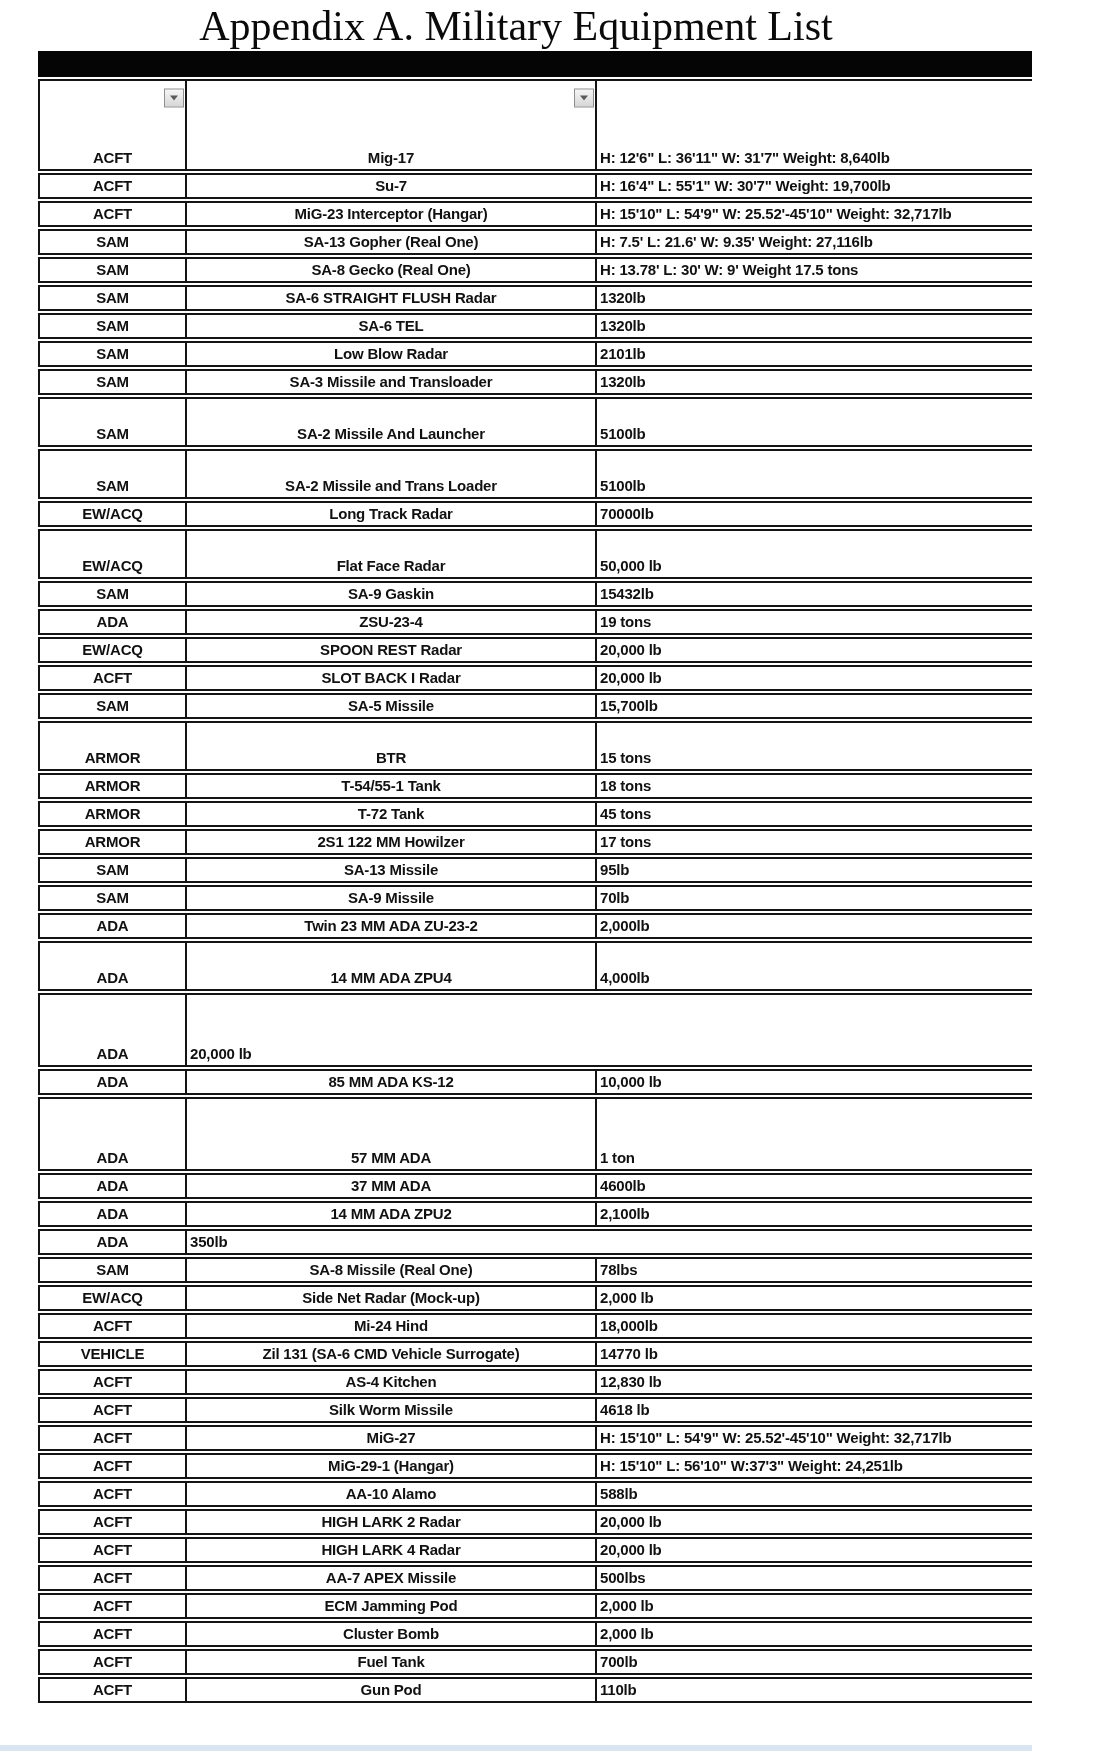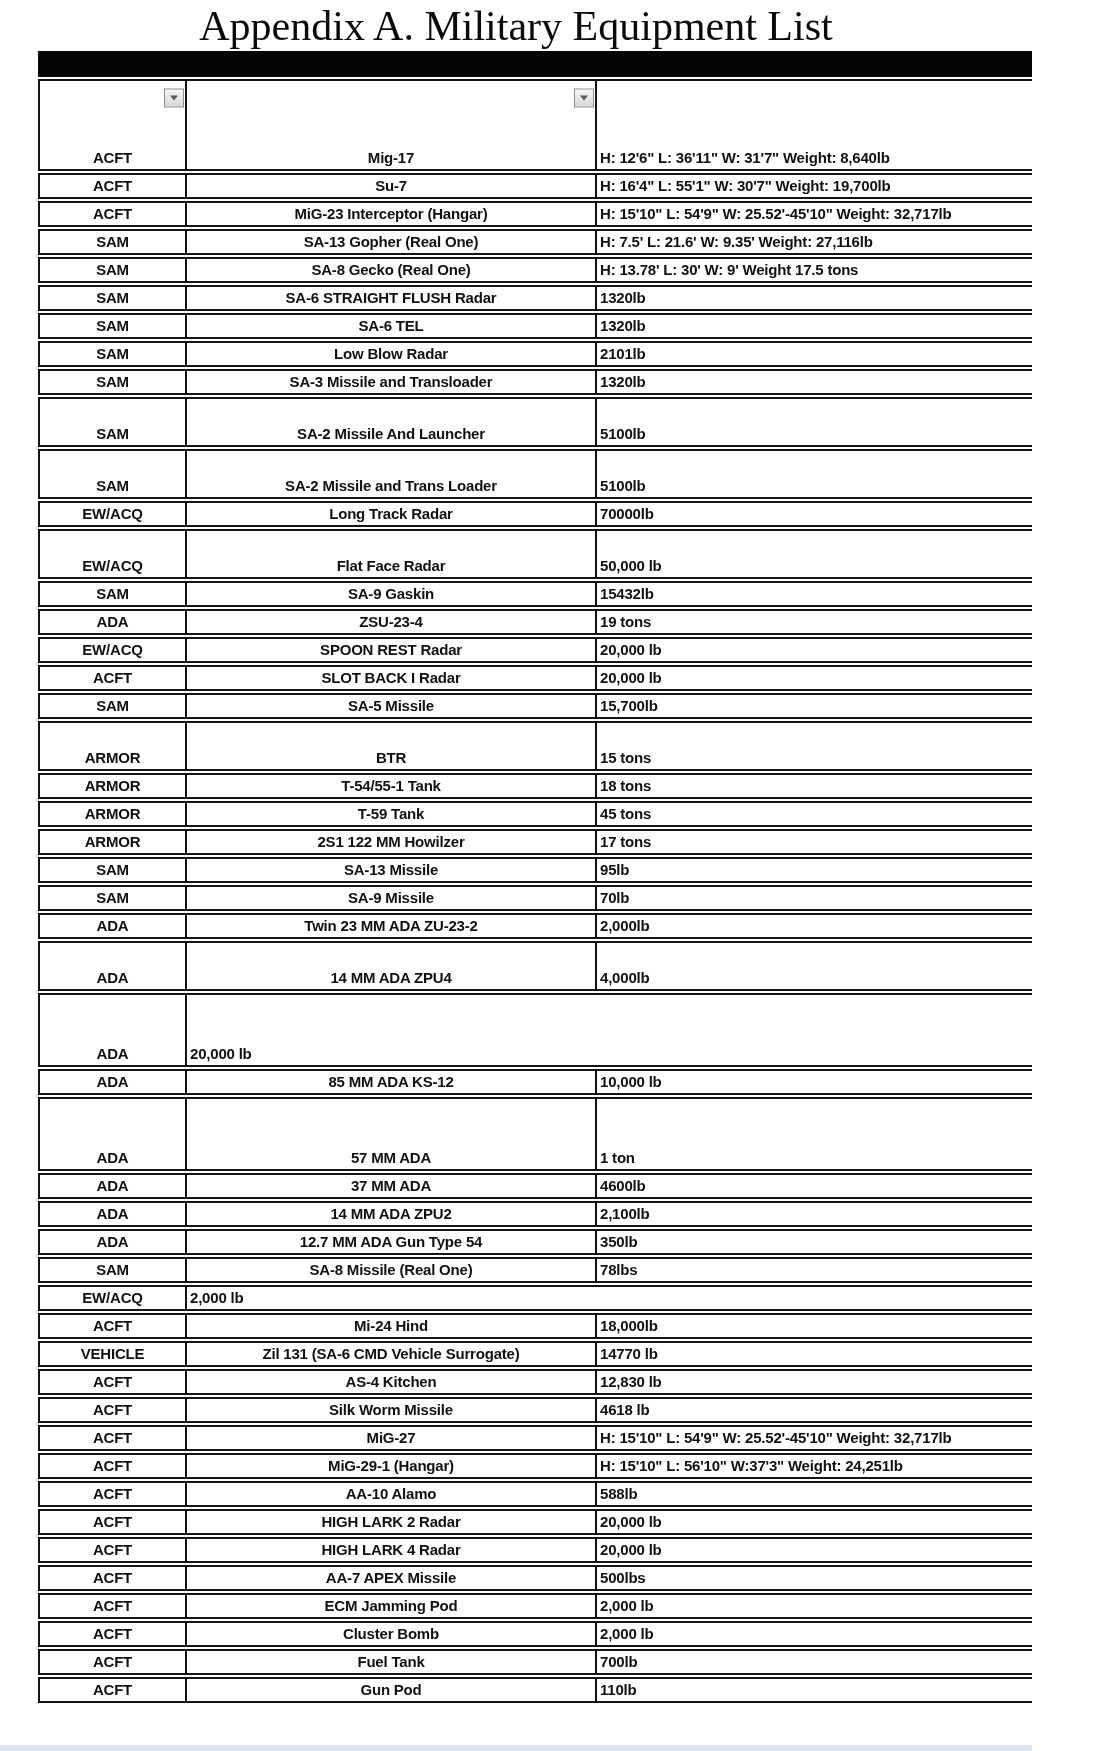--- a/index.html
+++ b/index.html
@@ -245,21 +245,21 @@
           <div class="cell sys">BTR</div>
           <div class="cell dim">15 tons</div>
         </div>
         <div class="row" style="height: 26px;">
           <div class="cell cat">ARMOR</div>
           <div class="cell sys">T-54/55-1 Tank</div>
           <div class="cell dim">18 tons</div>
         </div>
         <div class="row" style="height: 26px;">
           <div class="cell cat">ARMOR</div>
-          <div class="cell sys">T-59 Tank</div>
+          <div class="cell sys">T-72 Tank</div>
           <div class="cell dim">45 tons</div>
         </div>
         <div class="row" style="height: 26px;">
           <div class="cell cat">ARMOR</div>
           <div class="cell sys">2S1 122 MM Howilzer</div>
           <div class="cell dim">17 tons</div>
         </div>
         <div class="row" style="height: 26px;">
           <div class="cell cat">SAM</div>
           <div class="cell sys">SA-13 Missile</div>
@@ -299,30 +299,30 @@
           <div class="cell sys">37 MM ADA</div>
           <div class="cell dim">4600lb</div>
         </div>
         <div class="row" style="height: 26px;">
           <div class="cell cat">ADA</div>
           <div class="cell sys">14 MM ADA ZPU2</div>
           <div class="cell dim">2,100lb</div>
         </div>
         <div class="row" style="height: 26px;">
           <div class="cell cat">ADA</div>
-          <div class="cell sys">12.7 MM ADA Gun Type 54</div>
           <div class="cell dim">350lb</div>
         </div>
         <div class="row" style="height: 26px;">
           <div class="cell cat">SAM</div>
           <div class="cell sys">SA-8 Missile (Real One)</div>
           <div class="cell dim">78lbs</div>
         </div>
         <div class="row" style="height: 26px;">
           <div class="cell cat">EW/ACQ</div>
+          <div class="cell sys">Side Net Radar (Mock-up)</div>
           <div class="cell dim">2,000 lb</div>
         </div>
         <div class="row" style="height: 26px;">
           <div class="cell cat">ACFT</div>
           <div class="cell sys">Mi-24 Hind</div>
           <div class="cell dim">18,000lb</div>
         </div>
         <div class="row" style="height: 26px;">
           <div class="cell cat">VEHICLE</div>
           <div class="cell sys">Zil 131 (SA-6 CMD Vehicle Surrogate)</div>

